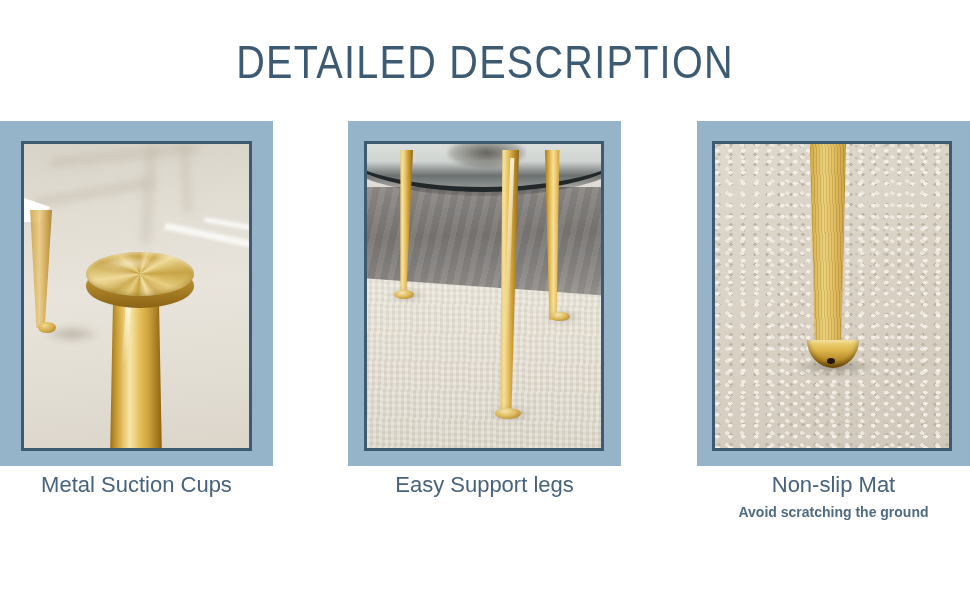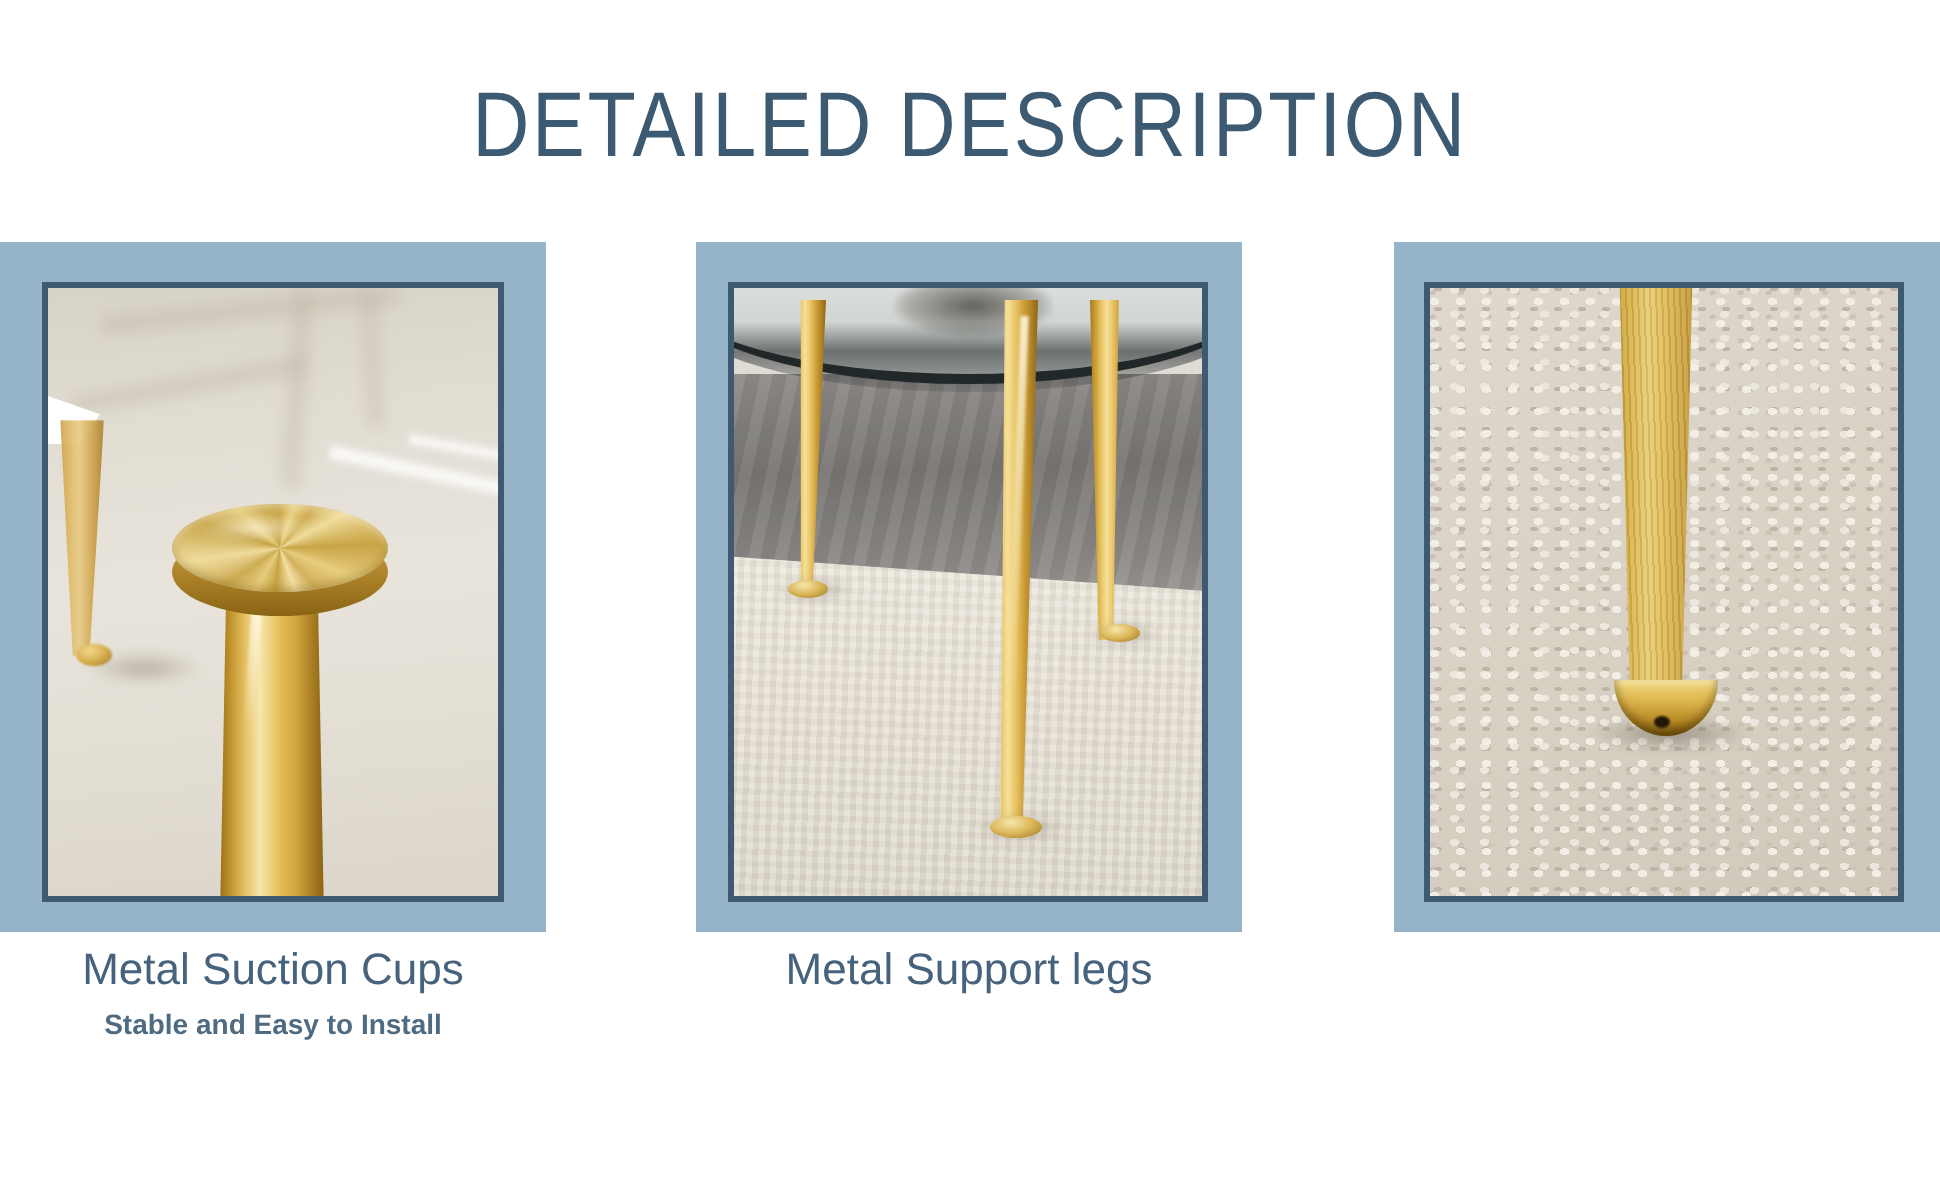--- a/index.html
+++ b/index.html
@@ -392,21 +392,24 @@
       </div>
     </div>
   </div>
 
 </div>
 
 <div class="captions">
 
   <div class="caption-block c0">
     <div class="caption-title">Metal Suction Cups</div>
-    <div class="caption-sub">Stable and Easy to Install</div>
   </div>
 
   <div class="caption-block c1">
-    <div class="caption-title">Metal Support legs</div>
-  </div>
-
+    <div class="caption-title">Easy Support legs</div>
+  </div>
+
+  <div class="caption-block c2">
+    <div class="caption-title">Non-slip Mat</div>
+    <div class="caption-sub">Avoid scratching the ground</div>
+  </div>
 
 </div>
 
 </body></html>

